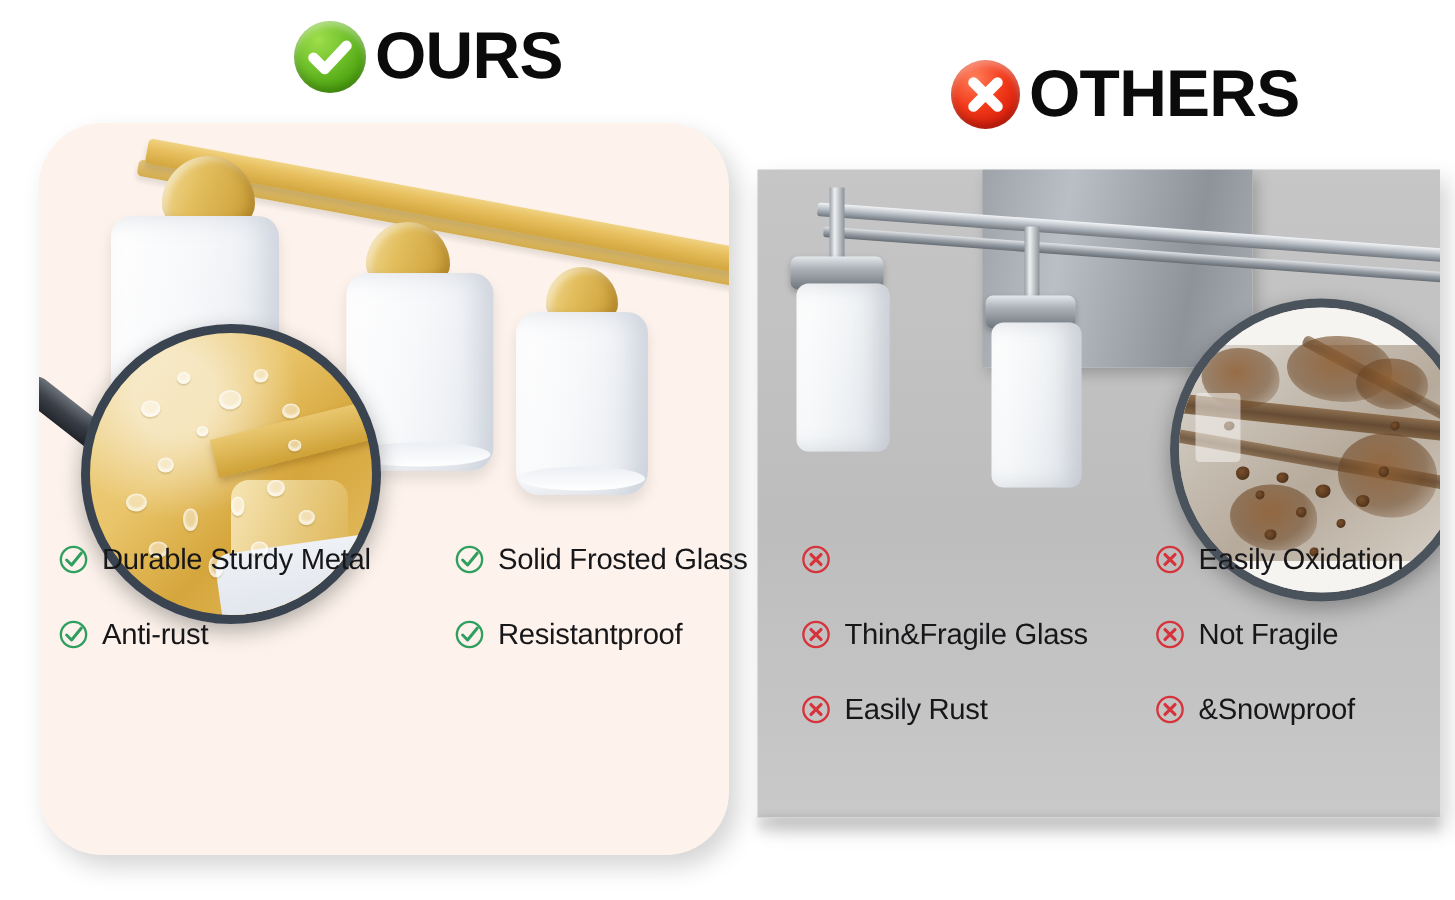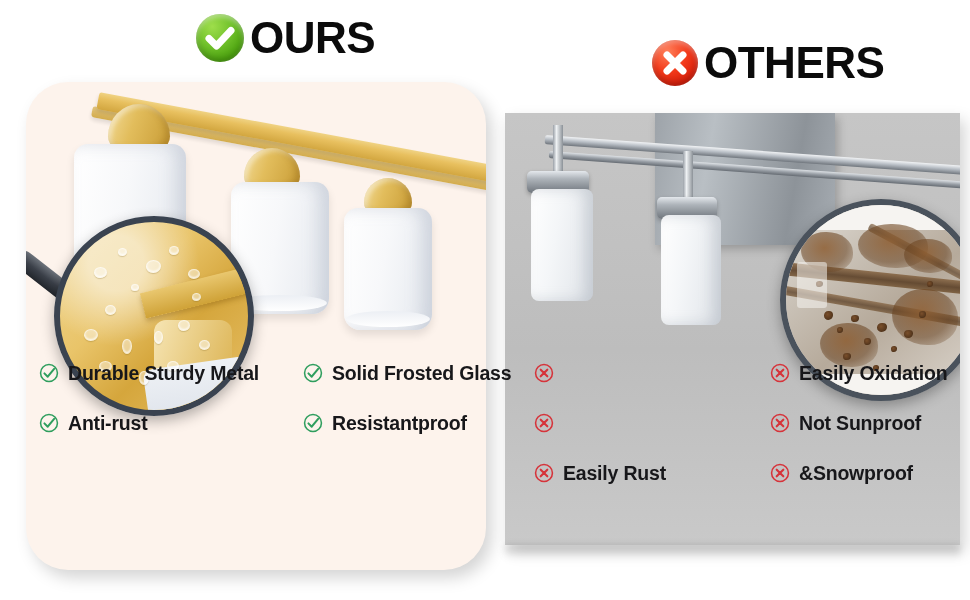--- a/index.html
+++ b/index.html
@@ -16,21 +16,21 @@
   }
 
   
   .header {
     position: absolute;
     display: flex;
     align-items: center;
     gap: 6px;
   }
   #hdr-ours { left: 196px; top: 14px; align-items: center; }
-  #hdr-others { left: 652px; top: 40px; }
+  #hdr-others { left: 634px; top: 40px; }
 
   .badge {
     width: 48px;
     height: 48px;
     border-radius: 50%;
     position: relative;
     flex: 0 0 auto;
   }
   .badge.green {
     background: radial-gradient(circle at 34% 26%, #9ede4b 0%, #6fc02a 42%, #4da310 72%, #3d8c0a 100%);
@@ -262,21 +262,21 @@
   #list-others .feature-grid { grid-template-columns: 230px 1fr; }
 
   .feature-item {
     display: flex;
     align-items: center;
     gap: 8px;
     height: 30px;
   }
   .feature-label {
     font-size: 19.5px;
-    font-weight: 700;
+    font-weight: 400;
     color: #17171a;
     white-space: nowrap;
     letter-spacing: -0.2px;
   }
   .fic { flex: 0 0 auto; width: 22px; height: 22px; display:block; }
 
   .shadow-strip {
     position:absolute;
     left: 505px; top: 545px; width: 455px; height: 14px;
     background: linear-gradient(180deg, rgba(0,0,0,0.16) 0%, rgba(0,0,0,0) 100%);
@@ -440,27 +440,28 @@
         <circle cx="12" cy="12" r="9.2" fill="none" stroke="#d6333a" stroke-width="1.7"></circle>
         <path d="M8.4 8.4 L15.6 15.6 M15.6 8.4 L8.4 15.6" fill="none" stroke="#d6333a" stroke-width="2.3" stroke-linecap="round"></path>
       </svg>
       <span class="feature-label">Easily Oxidation</span>
     </div>
     <div class="feature-item">
       <svg class="fic" viewBox="0 0 24 24">
         <circle cx="12" cy="12" r="9.2" fill="none" stroke="#d6333a" stroke-width="1.7"></circle>
         <path d="M8.4 8.4 L15.6 15.6 M15.6 8.4 L8.4 15.6" fill="none" stroke="#d6333a" stroke-width="2.3" stroke-linecap="round"></path>
       </svg>
-    </div>
-    <div class="feature-item">
-      <svg class="fic" viewBox="0 0 24 24">
-        <circle cx="12" cy="12" r="9.2" fill="none" stroke="#d6333a" stroke-width="1.7"></circle>
-        <path d="M8.4 8.4 L15.6 15.6 M15.6 8.4 L8.4 15.6" fill="none" stroke="#d6333a" stroke-width="2.3" stroke-linecap="round"></path>
-      </svg>
-      <span class="feature-label">Not Sunproof</span>
+      <span class="feature-label">Thin&amp;Fragile Glass</span>
+    </div>
+    <div class="feature-item">
+      <svg class="fic" viewBox="0 0 24 24">
+        <circle cx="12" cy="12" r="9.2" fill="none" stroke="#d6333a" stroke-width="1.7"></circle>
+        <path d="M8.4 8.4 L15.6 15.6 M15.6 8.4 L8.4 15.6" fill="none" stroke="#d6333a" stroke-width="2.3" stroke-linecap="round"></path>
+      </svg>
+      <span class="feature-label">Not Fragile</span>
     </div>
     <div class="feature-item">
       <svg class="fic" viewBox="0 0 24 24">
         <circle cx="12" cy="12" r="9.2" fill="none" stroke="#d6333a" stroke-width="1.7"></circle>
         <path d="M8.4 8.4 L15.6 15.6 M15.6 8.4 L8.4 15.6" fill="none" stroke="#d6333a" stroke-width="2.3" stroke-linecap="round"></path>
       </svg>
       <span class="feature-label">Easily Rust</span>
     </div>
     <div class="feature-item">
       <svg class="fic" viewBox="0 0 24 24">

